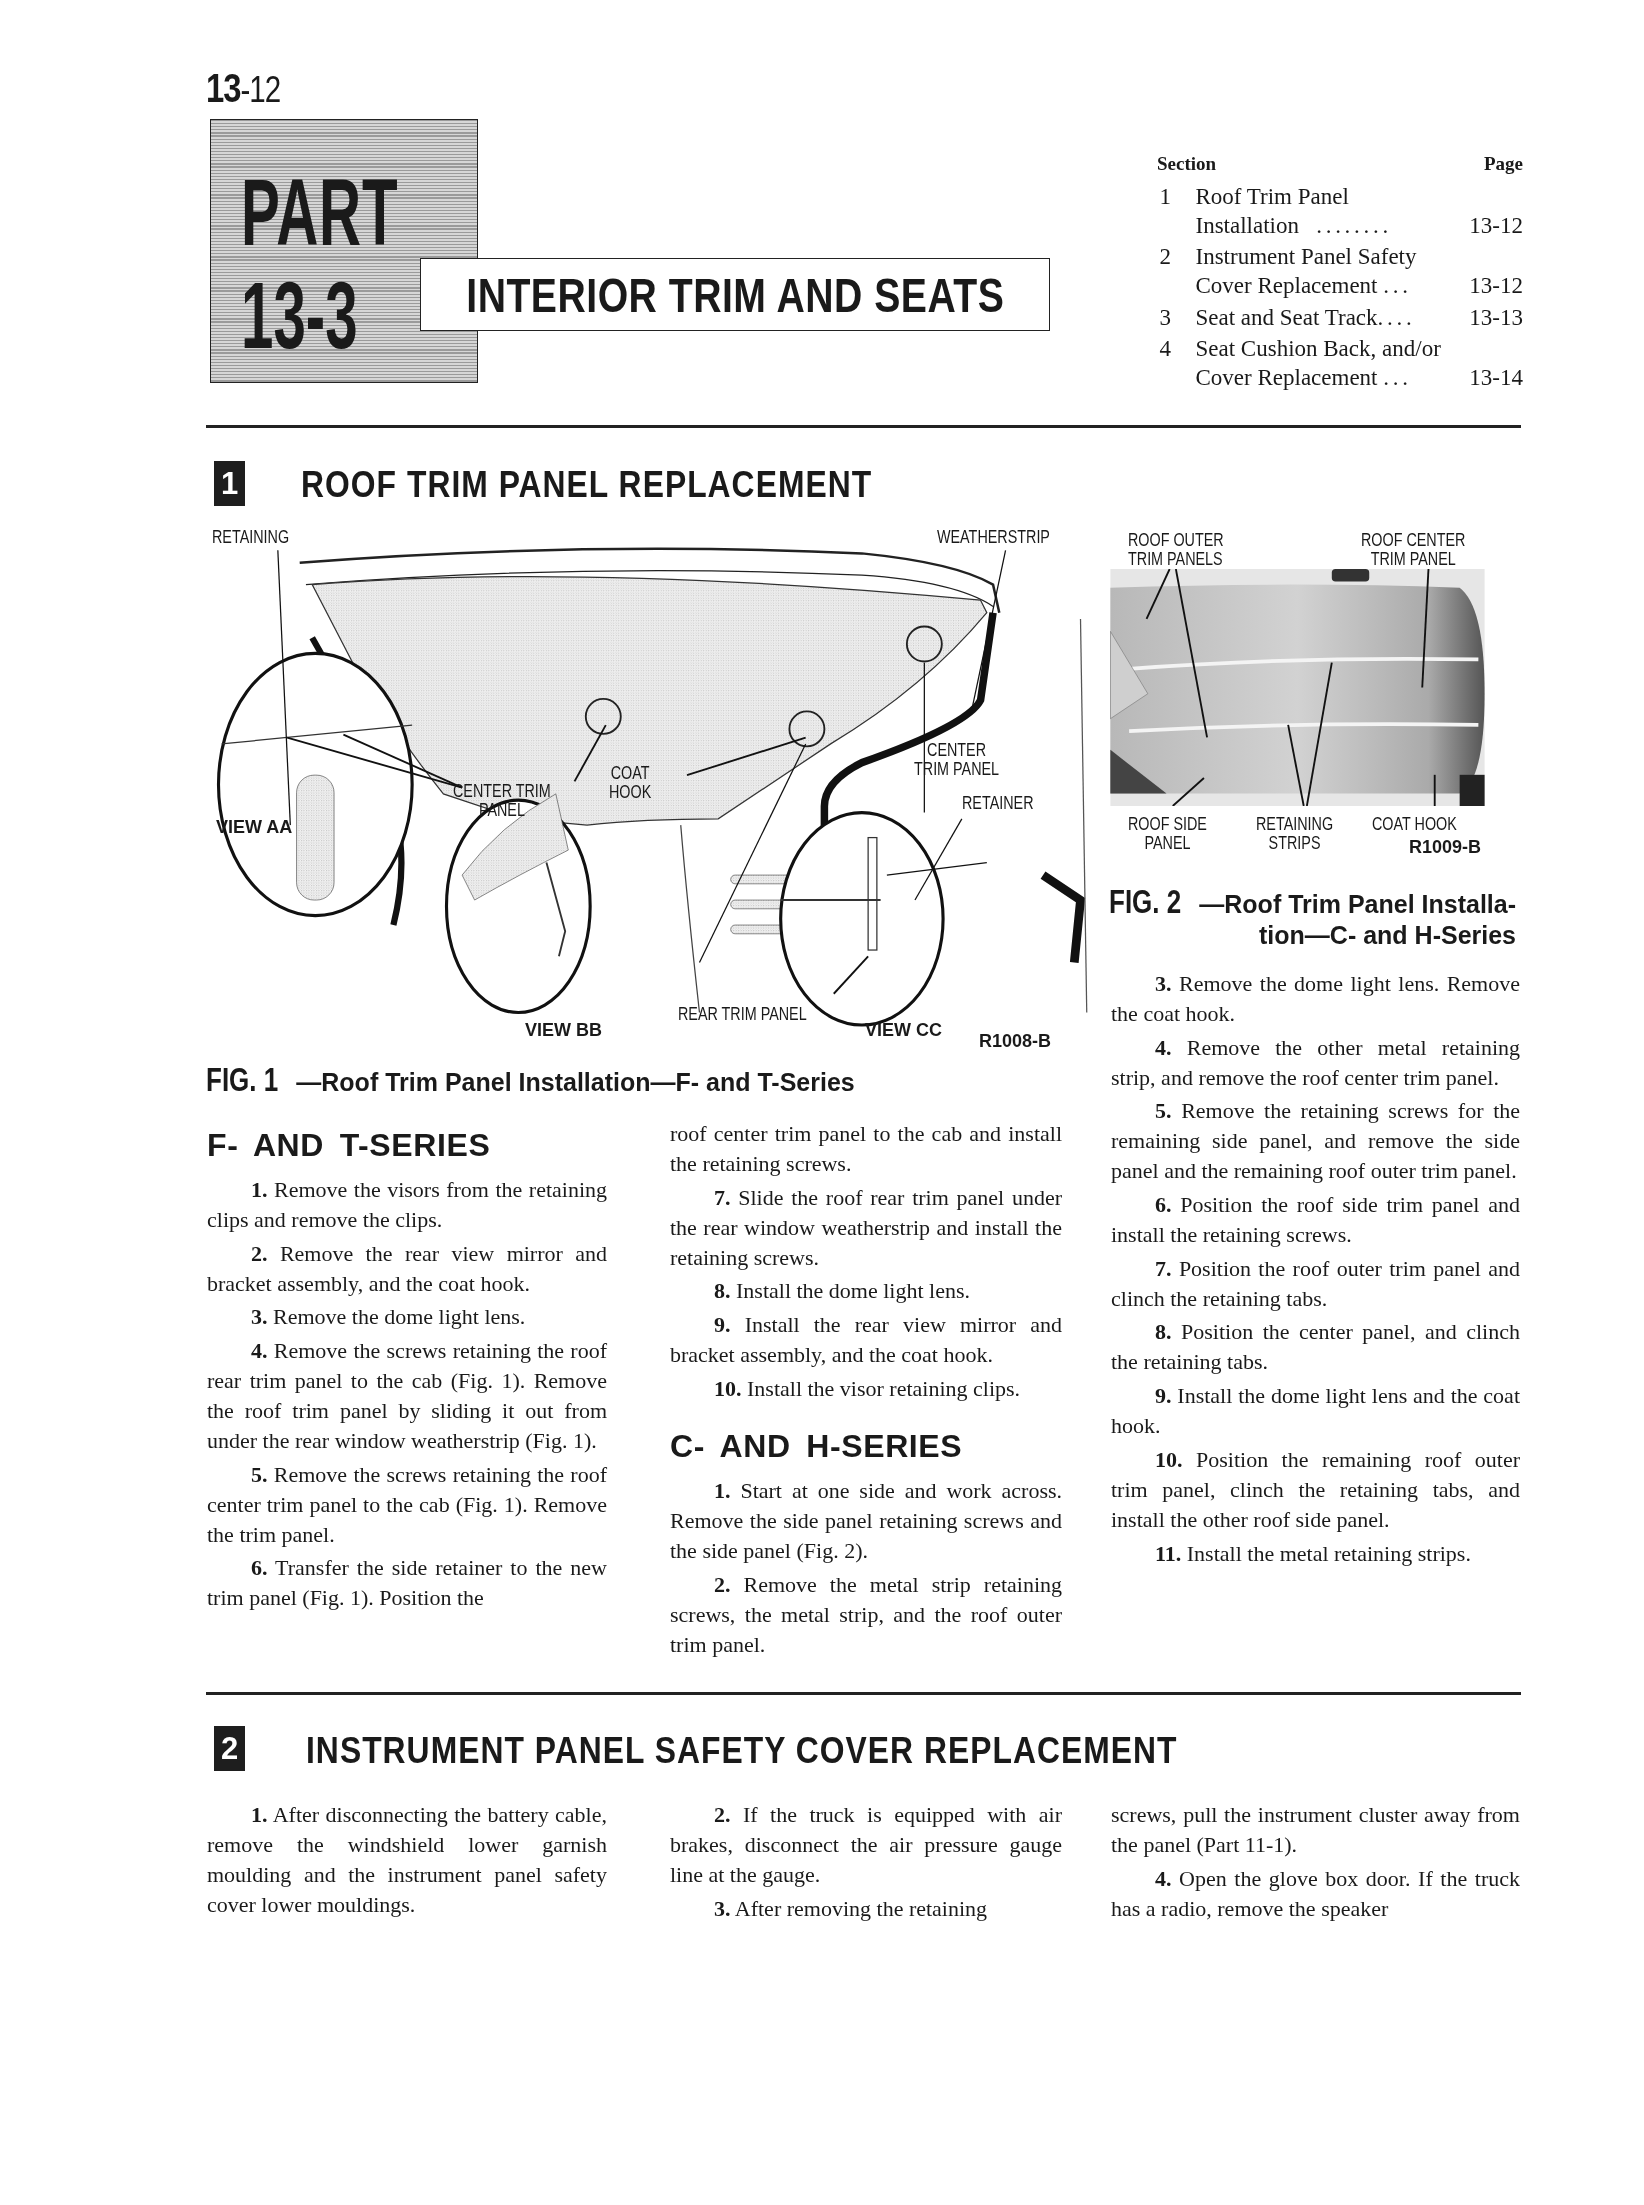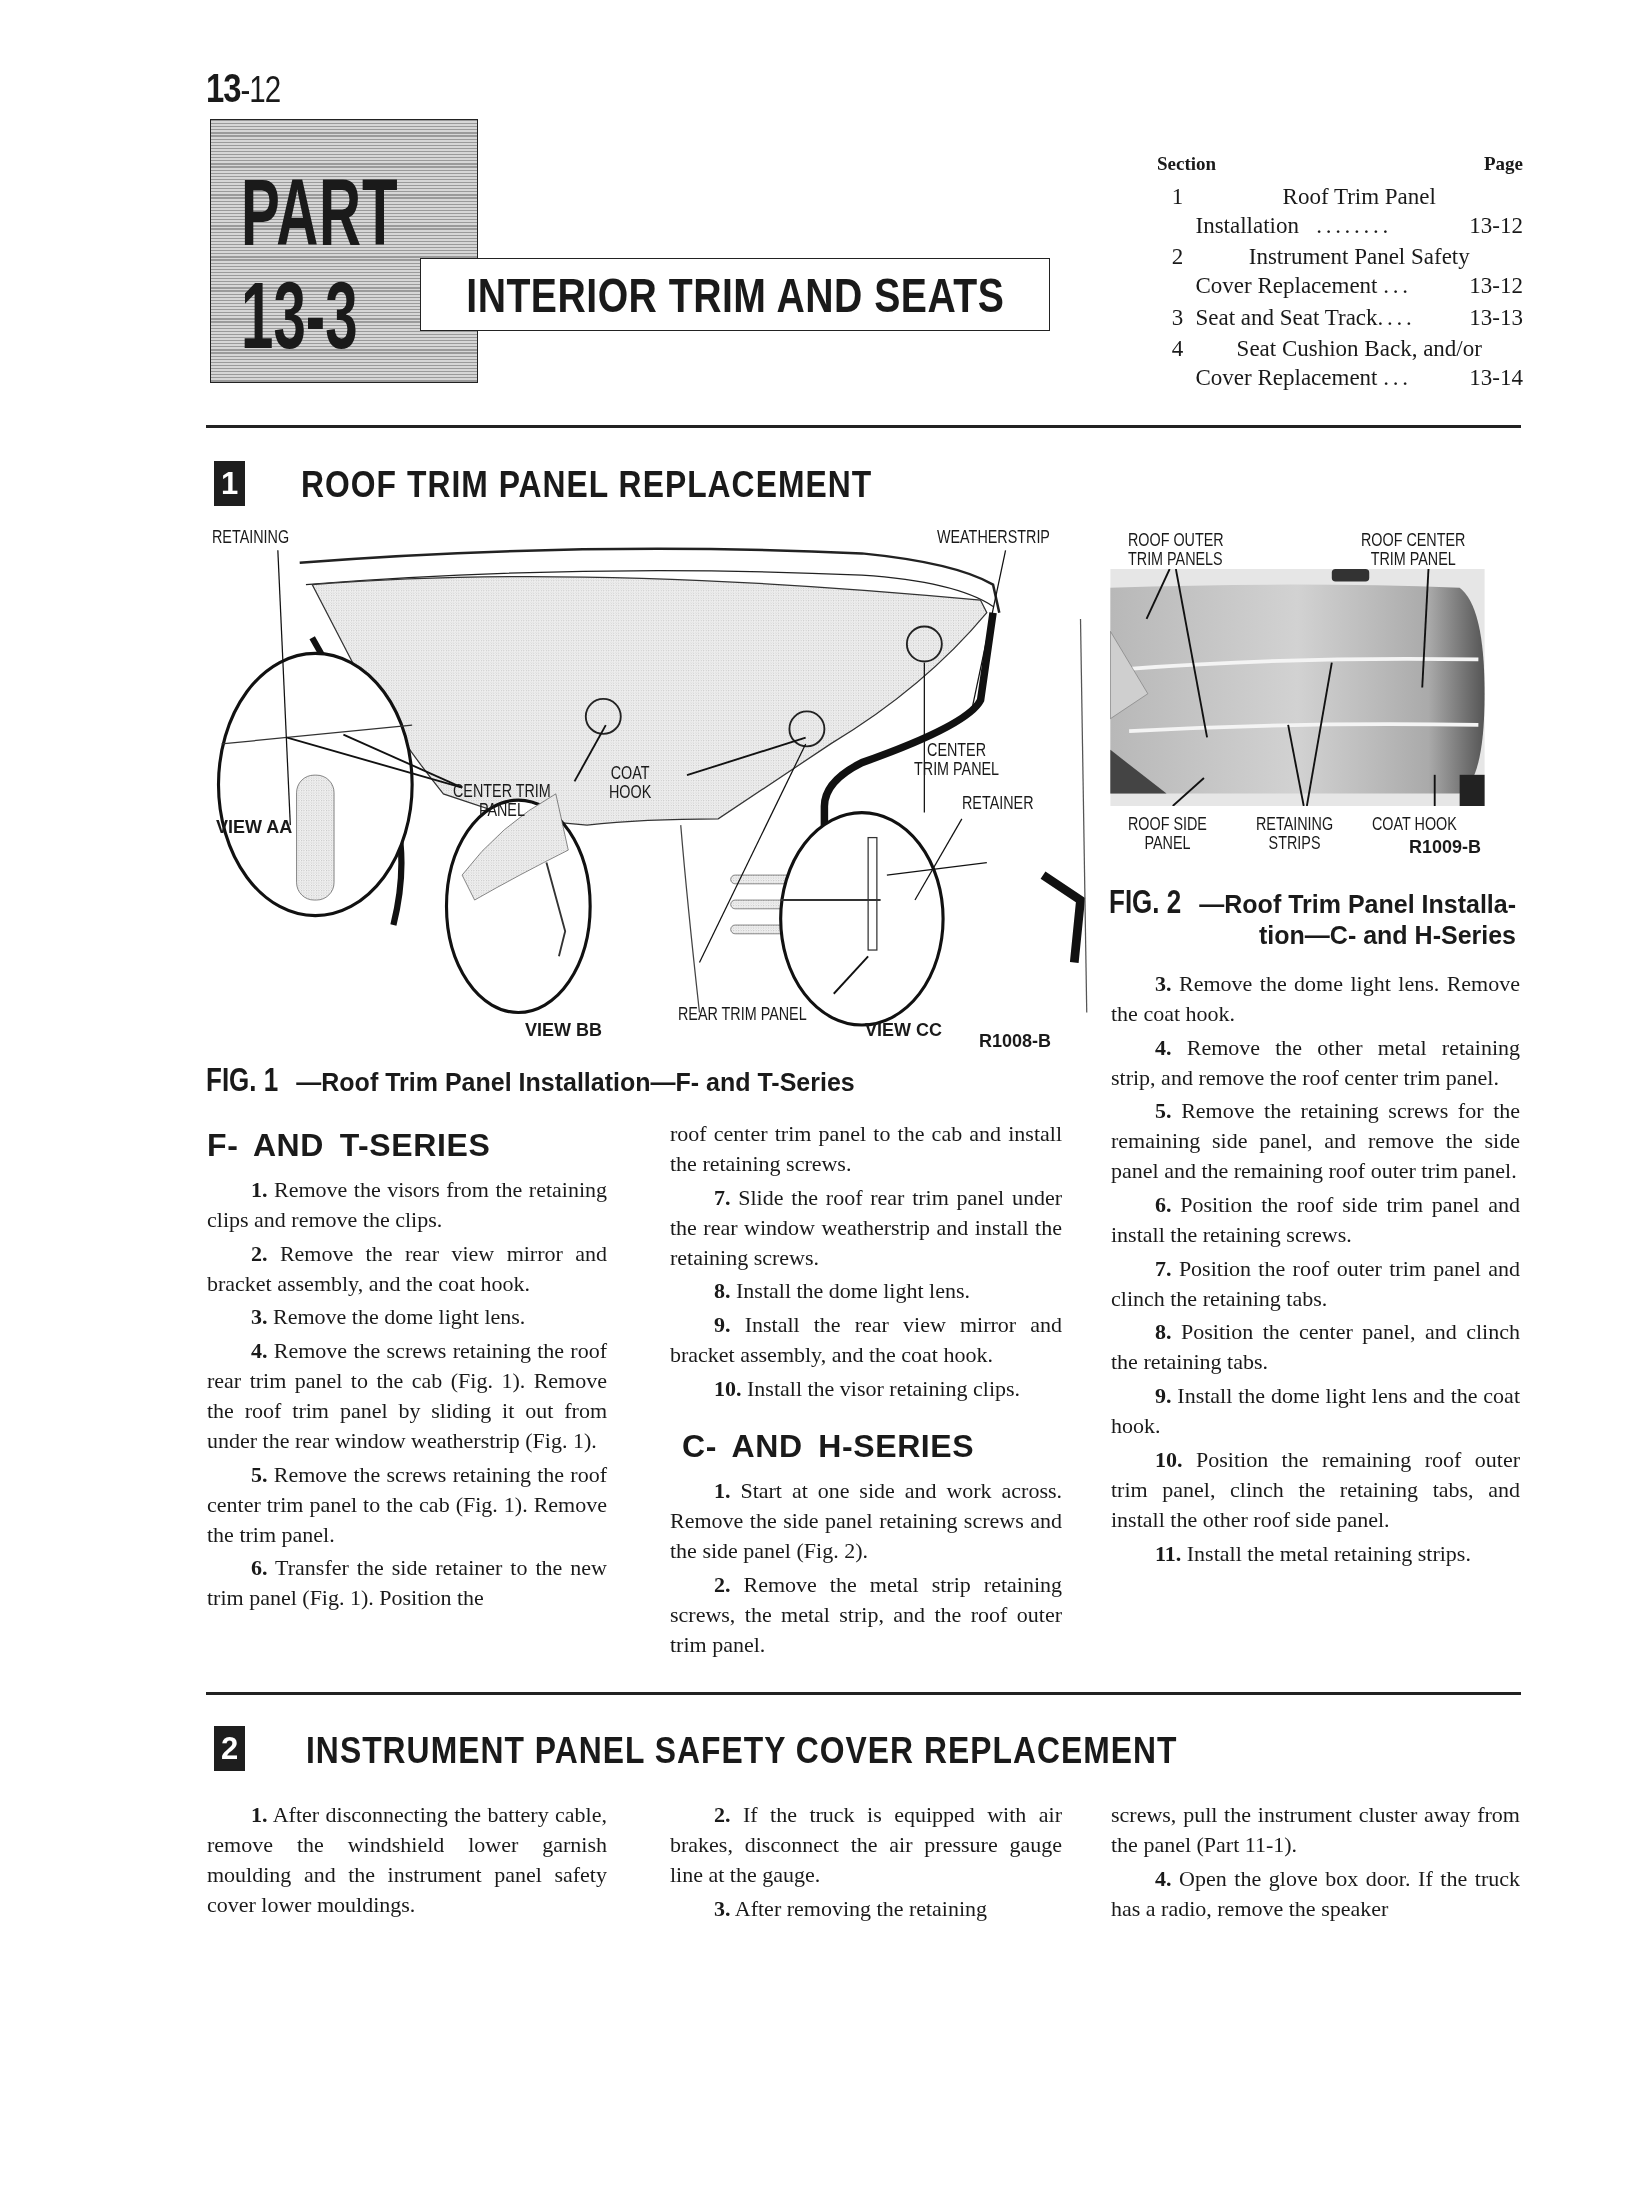--- a/index.html
+++ b/index.html
@@ -15,21 +15,21 @@
   
   .part-box { left:210px; top:119px; width:266px; height:262px; border:1.9px solid #222;
     background: repeating-linear-gradient(to bottom, #9a9a9a 0px, #9a9a9a 1.2px, #d6d6d6 1.2px, #d6d6d6 3.1px); }
   .part-word { left:241px; top:159px; font-size:94px; color:#1a1a1a; transform:scaleX(0.62); transform-origin:left top; letter-spacing:1.2px; }
   .part-num { left:241px; top:262px; font-size:94px; color:#1a1a1a; transform:scaleX(0.62); transform-origin:left top; }
   .title-box { left:420px; top:258px; width:628px; height:71px; border:1.9px solid #222; background:#fff;
     display:flex; align-items:center; justify-content:center; }
   .title-box span { font-size:49px; letter-spacing:0.6px; transform:scaleX(0.8); white-space:nowrap; }
 
   
-  .toc { left:1157px; top:149px; width:366px; font-size:23px; line-height:29px;text-align:center; }
+  .toc { left:1157px; top:149px; width:366px; font-size:23px; line-height:29px; }
   .toc-head { display:flex; justify-content:space-between; font-weight:bold; font-size:19px; margin-bottom:3.7px; }
   .toc-row { display:flex; margin-bottom:2.5px; }
   .toc-idx { width:36px; padding-left:2.5px; }
   .toc-body { flex:1; }
   .toc-line2 { display:flex; justify-content:space-between; }
   .toc-dots { letter-spacing:3.7px; }
 
   .rule { height:3.1px; background:#222; }
 
   
@@ -258,21 +258,21 @@
   <p><b>5.</b> <span>Remove the screws retaining the roof center trim panel to the cab (Fig. 1). Remove the trim panel.</span></p>
   <p><b>6.</b> <span>Transfer the side retainer to the new trim panel (Fig. 1). Position the</span></p>
 </div>
 
 <div class="abs col" style="left:670px; top:1119px; width:392px;">
   <p class="noind">roof center trim panel to the cab and install the retaining screws.</p>
   <p><b>7.</b> <span>Slide the roof rear trim panel under the rear window weatherstrip and install the retaining screws.</span></p>
   <p><b>8.</b> <span>Install the dome light lens.</span></p>
   <p><b>9.</b> <span>Install the rear view mirror and bracket assembly, and the coat hook.</span></p>
   <p><b>10.</b> <span>Install the visor retaining clips.</span></p>
-  <div class="subhead" style="margin-top:27.5px;margin-left:12px;">C-  AND  H-SERIES</div>
+  <div class="subhead" style="margin-top:27.5px;">C-  AND  H-SERIES</div>
   <p><b>1.</b> <span>Start at one side and work across. Remove the side panel retaining screws and the side panel (Fig. 2).</span></p>
   <p><b>2.</b> <span>Remove the metal strip retaining screws, the metal strip, and the roof outer trim panel.</span></p>
 </div>
 
 <div class="abs col" style="left:1111px; top:969px; width:409px;">
   <p><b>3.</b> <span>Remove the dome light lens. Remove the coat hook.</span></p>
   <p><b>4.</b> <span>Remove the other metal retaining strip, and remove the roof center trim panel.</span></p>
   <p><b>5.</b> <span>Remove the retaining screws for the remaining side panel, and remove the side panel and the remaining roof outer trim panel.</span></p>
   <p><b>6.</b> <span>Position the roof side trim panel and install the retaining screws.</span></p>
   <p><b>7.</b> <span>Position the roof outer trim panel and clinch the retaining tabs.</span></p>

